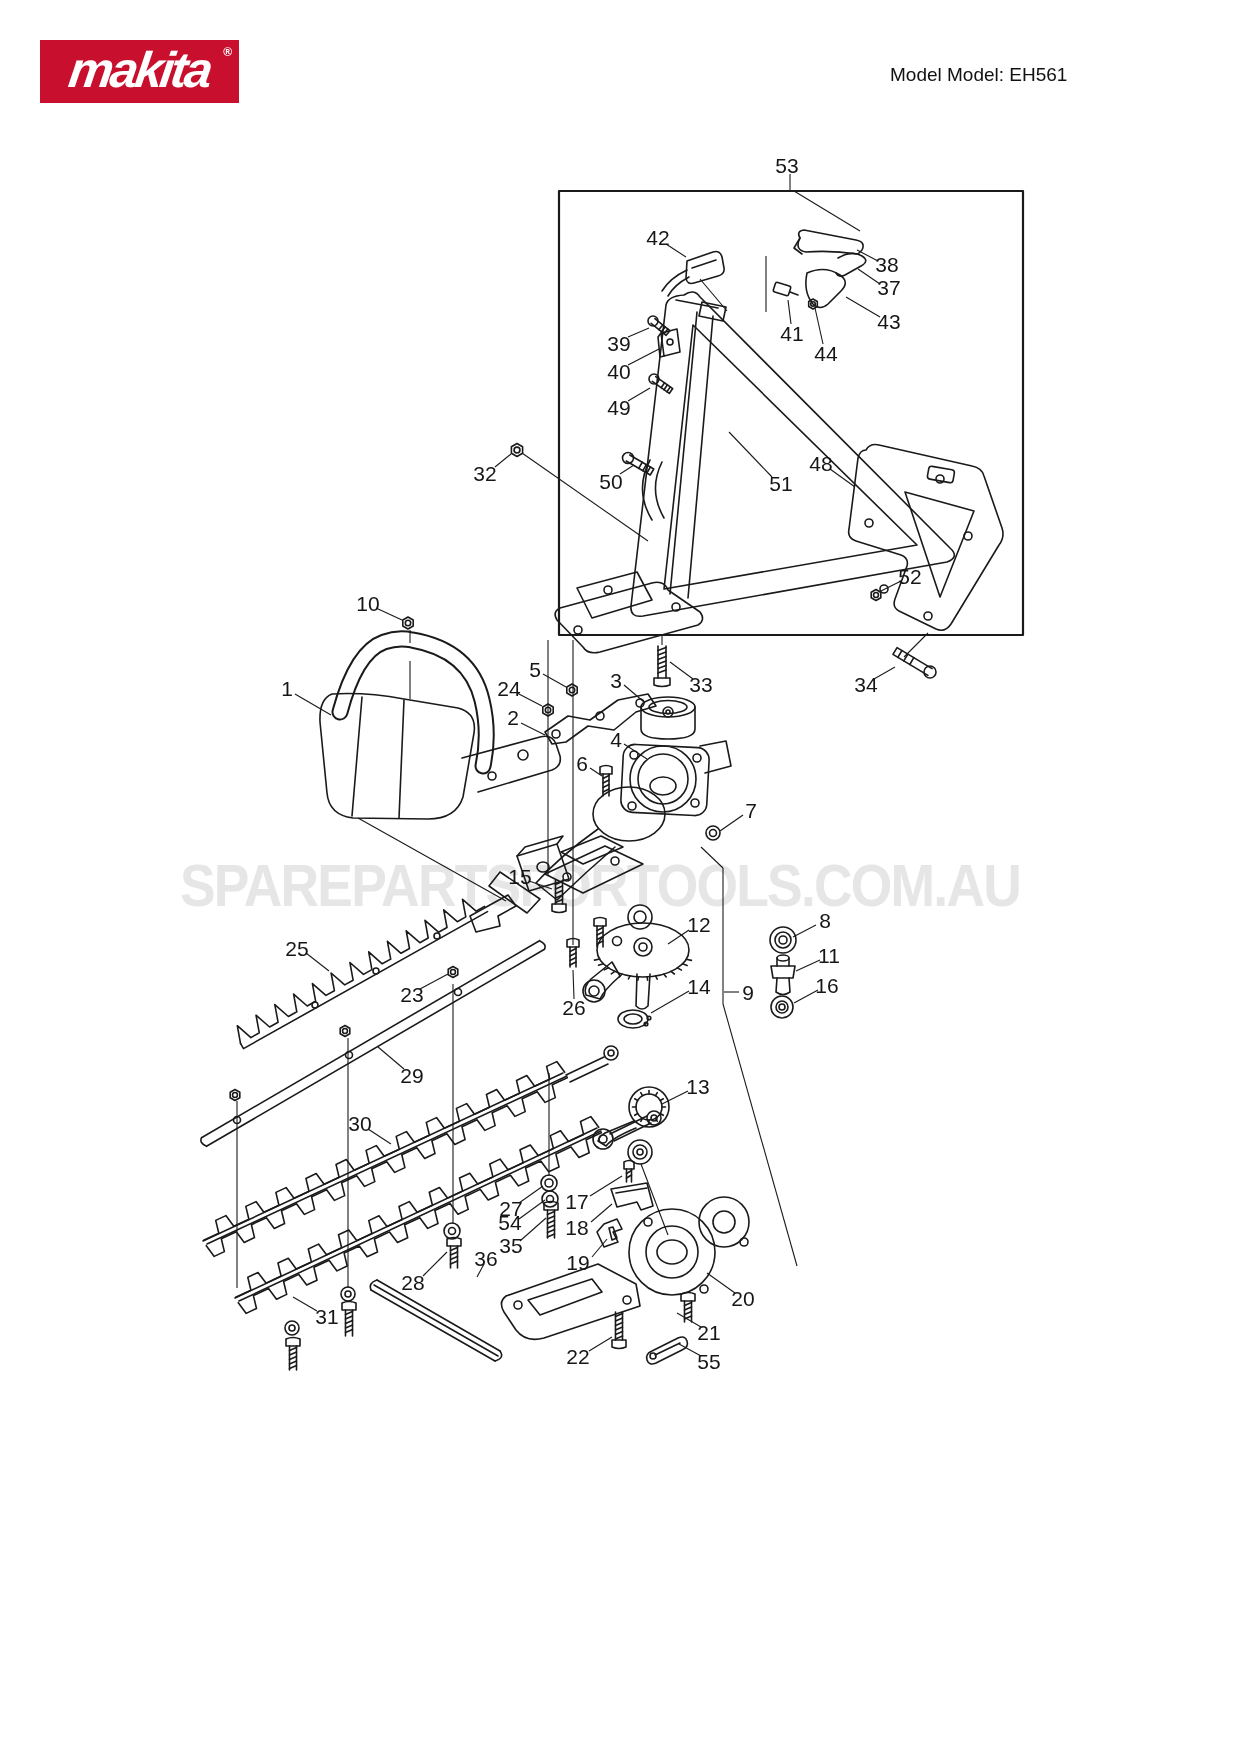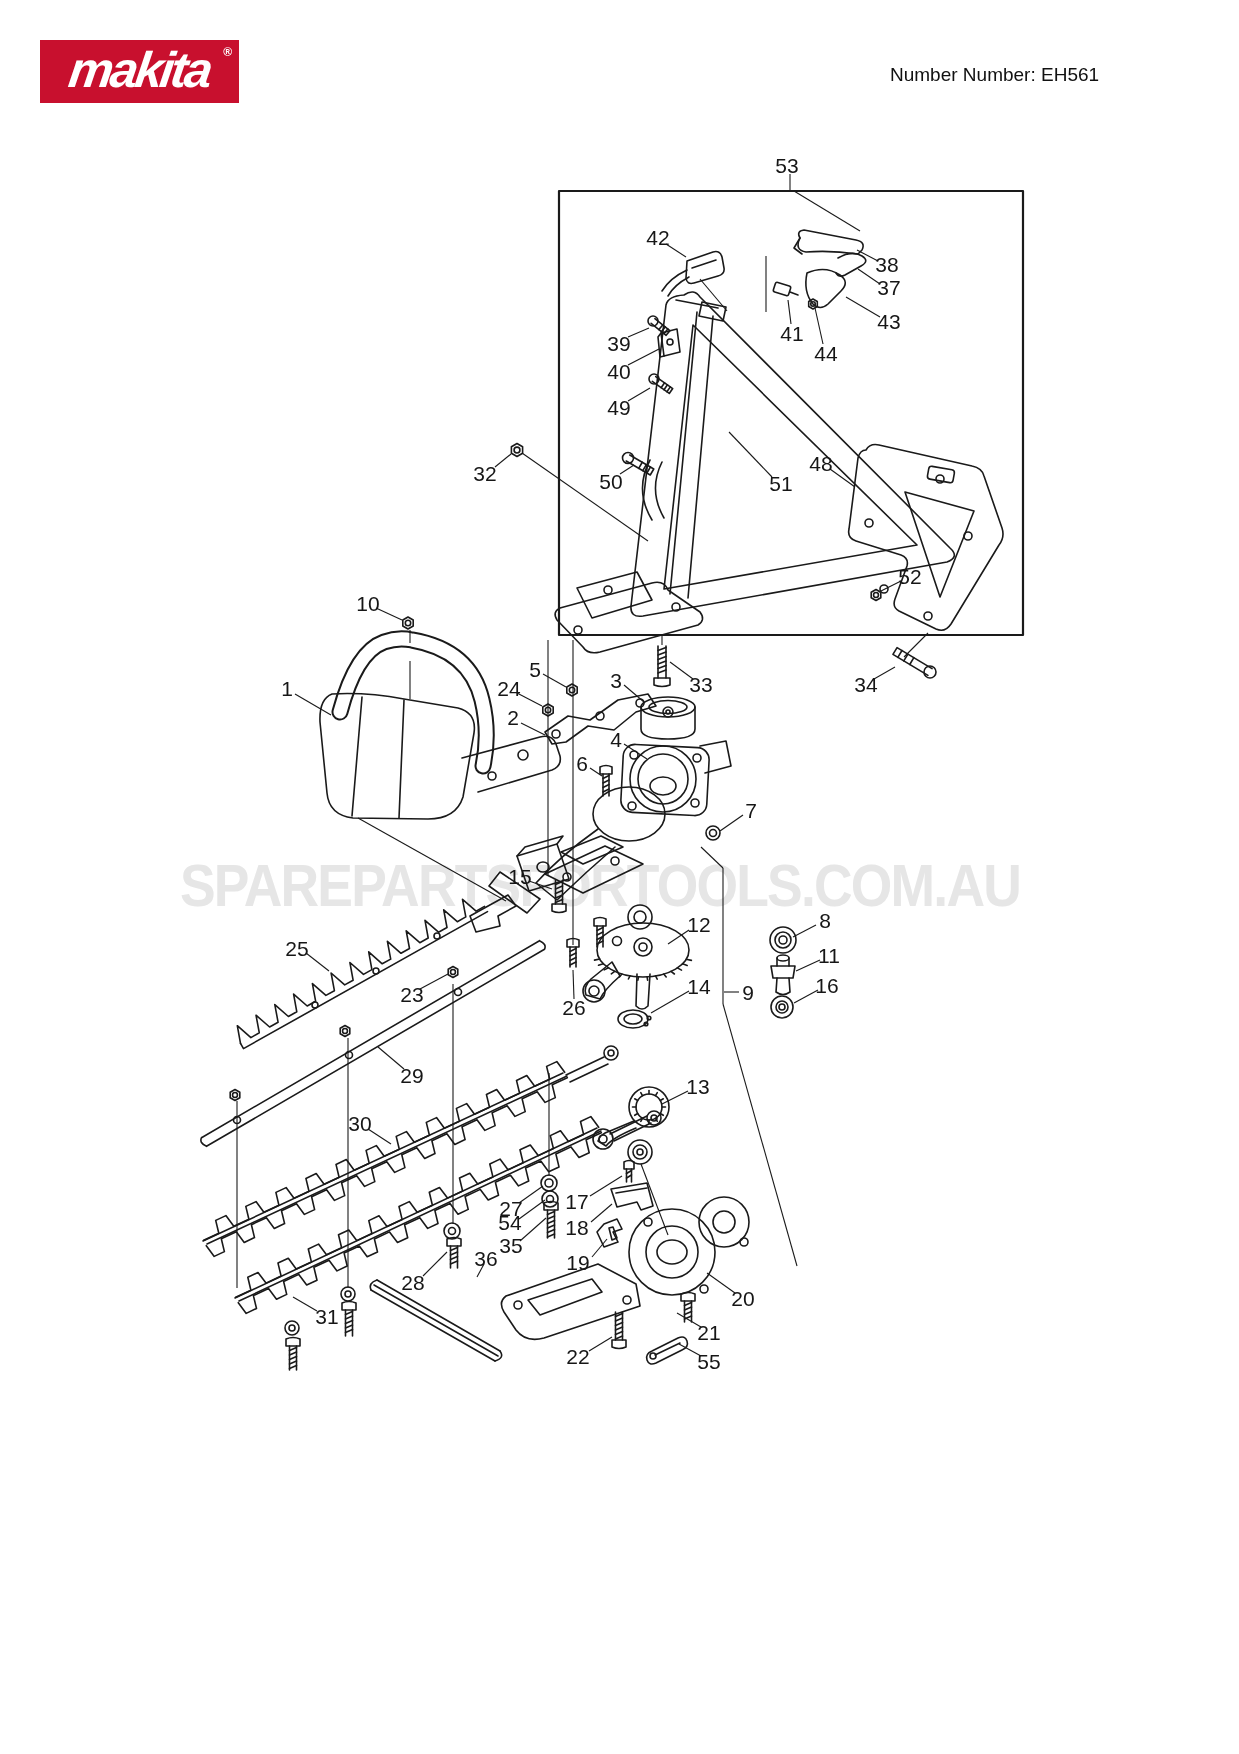--- a/index.html
+++ b/index.html
@@ -21,21 +21,21 @@
 </head>
 <body>
 
 <div class="page">
 
   <div class="logo" style="background: rgb(200, 16, 46); color: rgb(255, 255, 255);">
     <span class="logo-text">makita</span>
     <span class="logo-reg">®</span>
   </div>
 
-  <div class="model">Number Number: EH561</div>
+  <div class="model">Model Model: EH561</div>
 
   <svg id="dg" width="1239" height="1754" viewBox="0 0 1239 1754">
 
     <text id="wm-text" x="180" y="906" font-size="60" textLength="840" lengthAdjust="spacingAndGlyphs" fill="#e6e6e6">SPAREPARTSFORTOOLS.COM.AU</text>
 
     <g class="art" id="g-art">
 
       <rect x="559" y="191" width="464" height="444" stroke-width="2.2"></rect>
 
       <g>

